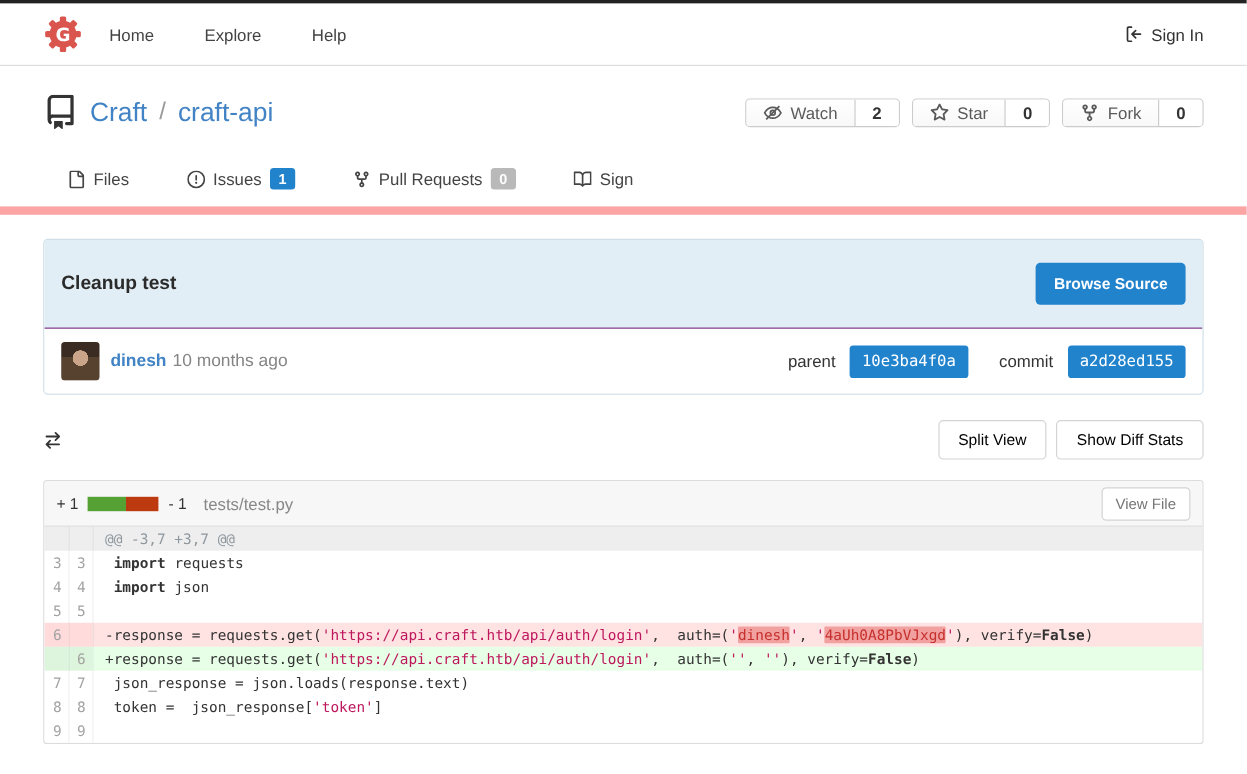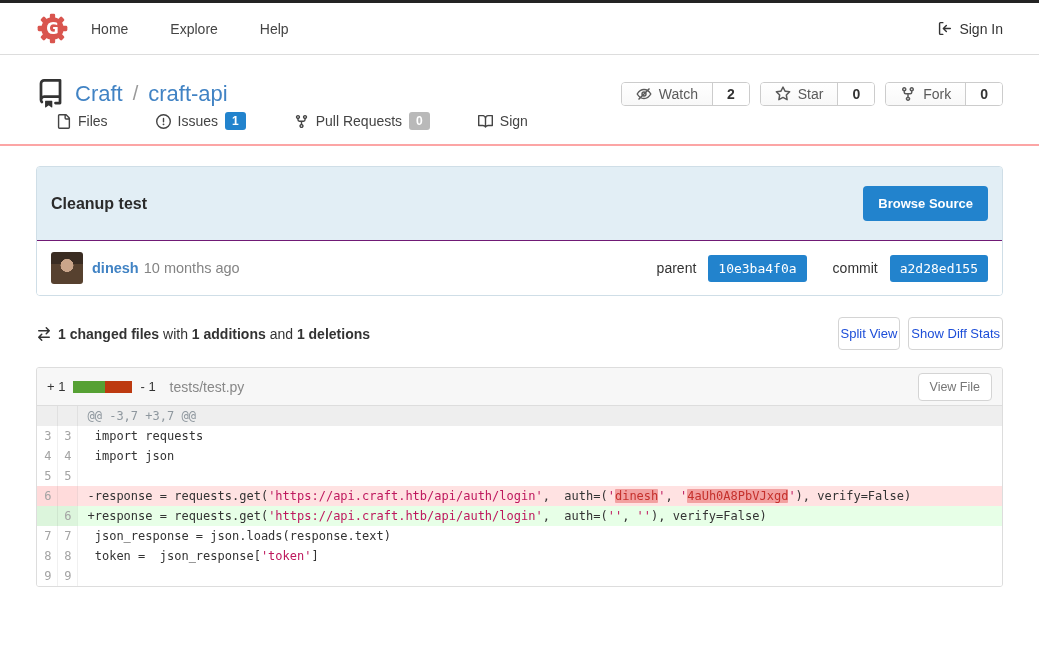--- a/index.html
+++ b/index.html
@@ -21,21 +21,21 @@
   .repo-title { display:flex; align-items:center; gap:10px; font-size:22px; }
   .repo-title .icon-repo { display:flex; }
   .repo-title a { color:#4183c4; }
   .repo-title .sep { color:#999; font-size:20px; }
   .repo-actions { margin-left:auto; display:flex; gap:10px; }
   .btn-group { display:inline-flex; border:1px solid #ccc; border-radius:4px; overflow:hidden; background:#fff; height:24px; }
   .btn-group .main { display:flex; align-items:center; gap:7px; padding:0 14px; color:#5a5a5a; font-size:14px; cursor:pointer; background:linear-gradient(#fff,#f8f8f8); }
   .btn-group .count { display:flex; align-items:center; padding:0 14px; border-left:1px solid #ccc; font-weight:bold; font-size:14px; color:#333; cursor:pointer; background:#fff; }
 
   
-  .tabs-wrap { border-bottom:2px solid #fca5a5; margin-top:4px; }
+  .tabs-wrap { border-bottom:7px solid #fca5a5; margin-top:32px; }
   .tabs { display:flex; gap:48px; padding:0 20px 14px 20px; }
   .tab { display:flex; align-items:center; gap:7px; color:#444; font-size:14px; cursor:pointer; }
   .badge { font-size:12px; font-weight:bold; color:#fff; border-radius:3px; padding:2px 7px; }
   .badge.blue { background:var(--accent,#2185d0); }
   .badge.gray { background:#b9b9b9; }
 
   
   .commit-box { margin-top:20px; border:1px solid #cfdee7; border-radius:4px; overflow:hidden; }
   .commit-head { background:#e2eef5; border-bottom:1px solid #701a75; padding:19px 14px; display:flex; align-items:center; }
   .commit-title { font-size:16px; font-weight:bold; color:#2b2b2b; }
@@ -49,21 +49,21 @@
   .commit-time { color:#848484; font-size:14.5px; margin-left:5px; }
   .sha-area { margin-left:auto; display:flex; align-items:center; gap:12px; }
   .sha-label { font-size:14px; color:#333; }
   .sha-btn { background:var(--accent,#2185d0); color:#fff; font-family:"DejaVu Sans Mono",monospace; font-size:13px; padding:6px 10px; border-radius:3px; cursor:pointer; border:none; }
 
   
   .diff-summary { display:flex; align-items:center; margin:21px 0 17px 0; font-size:14px; }
   .diff-summary .txt b { font-weight:bold; }
   .diff-summary .icons { margin-right:6px; display:flex; }
   .summary-btns { margin-left:auto; display:flex; gap:8px; }
-  .btn-basic { background:#fff; border:1px solid #d4d4d4; border-radius:4px; color:#1d4ed8; font-size:13px; padding:8px 2px; cursor:pointer; font-family:"Liberation Sans",sans-serif; }
+  .btn-basic { background:#fff; border:1px solid #d4d4d4; border-radius:4px; color:#000000; font-size:13px; padding:8px 16px; cursor:pointer; font-family:"Liberation Sans",sans-serif; }
 
   
   .file-box { border:1px solid #ddd; border-radius:3px; overflow:hidden; }
   .file-head { background:#f7f7f7; border-bottom:1px solid #ddd; padding:6px 10px; display:flex; align-items:center; gap:8px; height:38px; }
   .file-stats { font-size:13px; color:#333; display:flex; align-items:center; gap:6px; }
   .stat-bar { display:flex; height:12px; }
   .stat-bar .add { width:32px; background:var(--add-bar,#55a532); }
   .stat-bar .del { width:27px; background:var(--del-bar,#bd3613); }
   .file-path { color:#888; font-size:14px; margin-left:6px; cursor:pointer; }
   .view-file { margin-left:auto; }
@@ -72,21 +72,21 @@
   table.diff { width:100%; border-collapse:collapse; }
   table.diff td { font-family:"DejaVu Sans Mono",monospace; font-size:12px; line-height:20px; height:20px; }
   td.ln { width:20px; min-width:20px; text-align:right; padding:0 5px; color:#a3a3a3; font-size:11px; border-right:1px solid rgba(0,0,0,0.06); user-select:none; }
   td.code { padding:0 6px 0 10px; white-space:pre; color:#333; }
   tr.hunk td { background:#eee; color:#8e979e; }
   tr.ctx td { background:#fff; }
   tr.del td { background:#ffe2e2; }
   tr.del td.ln { background:#ffdbdb; }
   tr.add td { background:#e7ffe7; }
   tr.add td.ln { background:#dcf5dc; }
-  .k { font-weight:normal; }
+  .k { font-weight:bold; }
   .s { color:#be185d; }
   .sh { color:#c5302c; background:#f2a1a1; border-radius:1px; }
 </style>
 </head>
 <body>
 
 <div class="topline"></div>
 
 <div class="nav">
   <span class="logo">
@@ -234,27 +234,20 @@
       </span>
     </div>
   </div>
 
   <div class="diff-summary">
     <span class="icons">
       <svg width="16" height="16" viewBox="0 0 16 16" fill="#333">
           <path d="M5.22 14.78a.75.75 0 0 0 1.06-1.06L4.56 12h8.69a.75.75 0 0 0 0-1.5H4.56l1.72-1.72a.75.75 0 0 0-1.06-1.06l-3 3a.75.75 0 0 0 0 1.06l3 3Zm5.56-6.5a.75.75 0 1 1-1.06-1.06l1.72-1.72H2.75a.75.75 0 0 1 0-1.5h8.69L9.72 2.28a.75.75 0 0 1 1.06-1.06l3 3a.75.75 0 0 1 0 1.06l-3 3Z"></path>
         </svg>
     </span>
-    <span class="txt">
-      <b>1 changed files</b>
-      <span>with</span>
-      <b>1 additions</b>
-      <span>and</span>
-      <b>1 deletions</b>
-    </span>
     <span class="summary-btns">
       <button class="btn-basic">Split View</button>
       <button class="btn-basic">Show Diff Stats</button>
     </span>
   </div>
 
   <div class="file-box">
     <div class="file-head">
       <span class="file-stats">+ 1</span>
       <span class="stat-bar">

